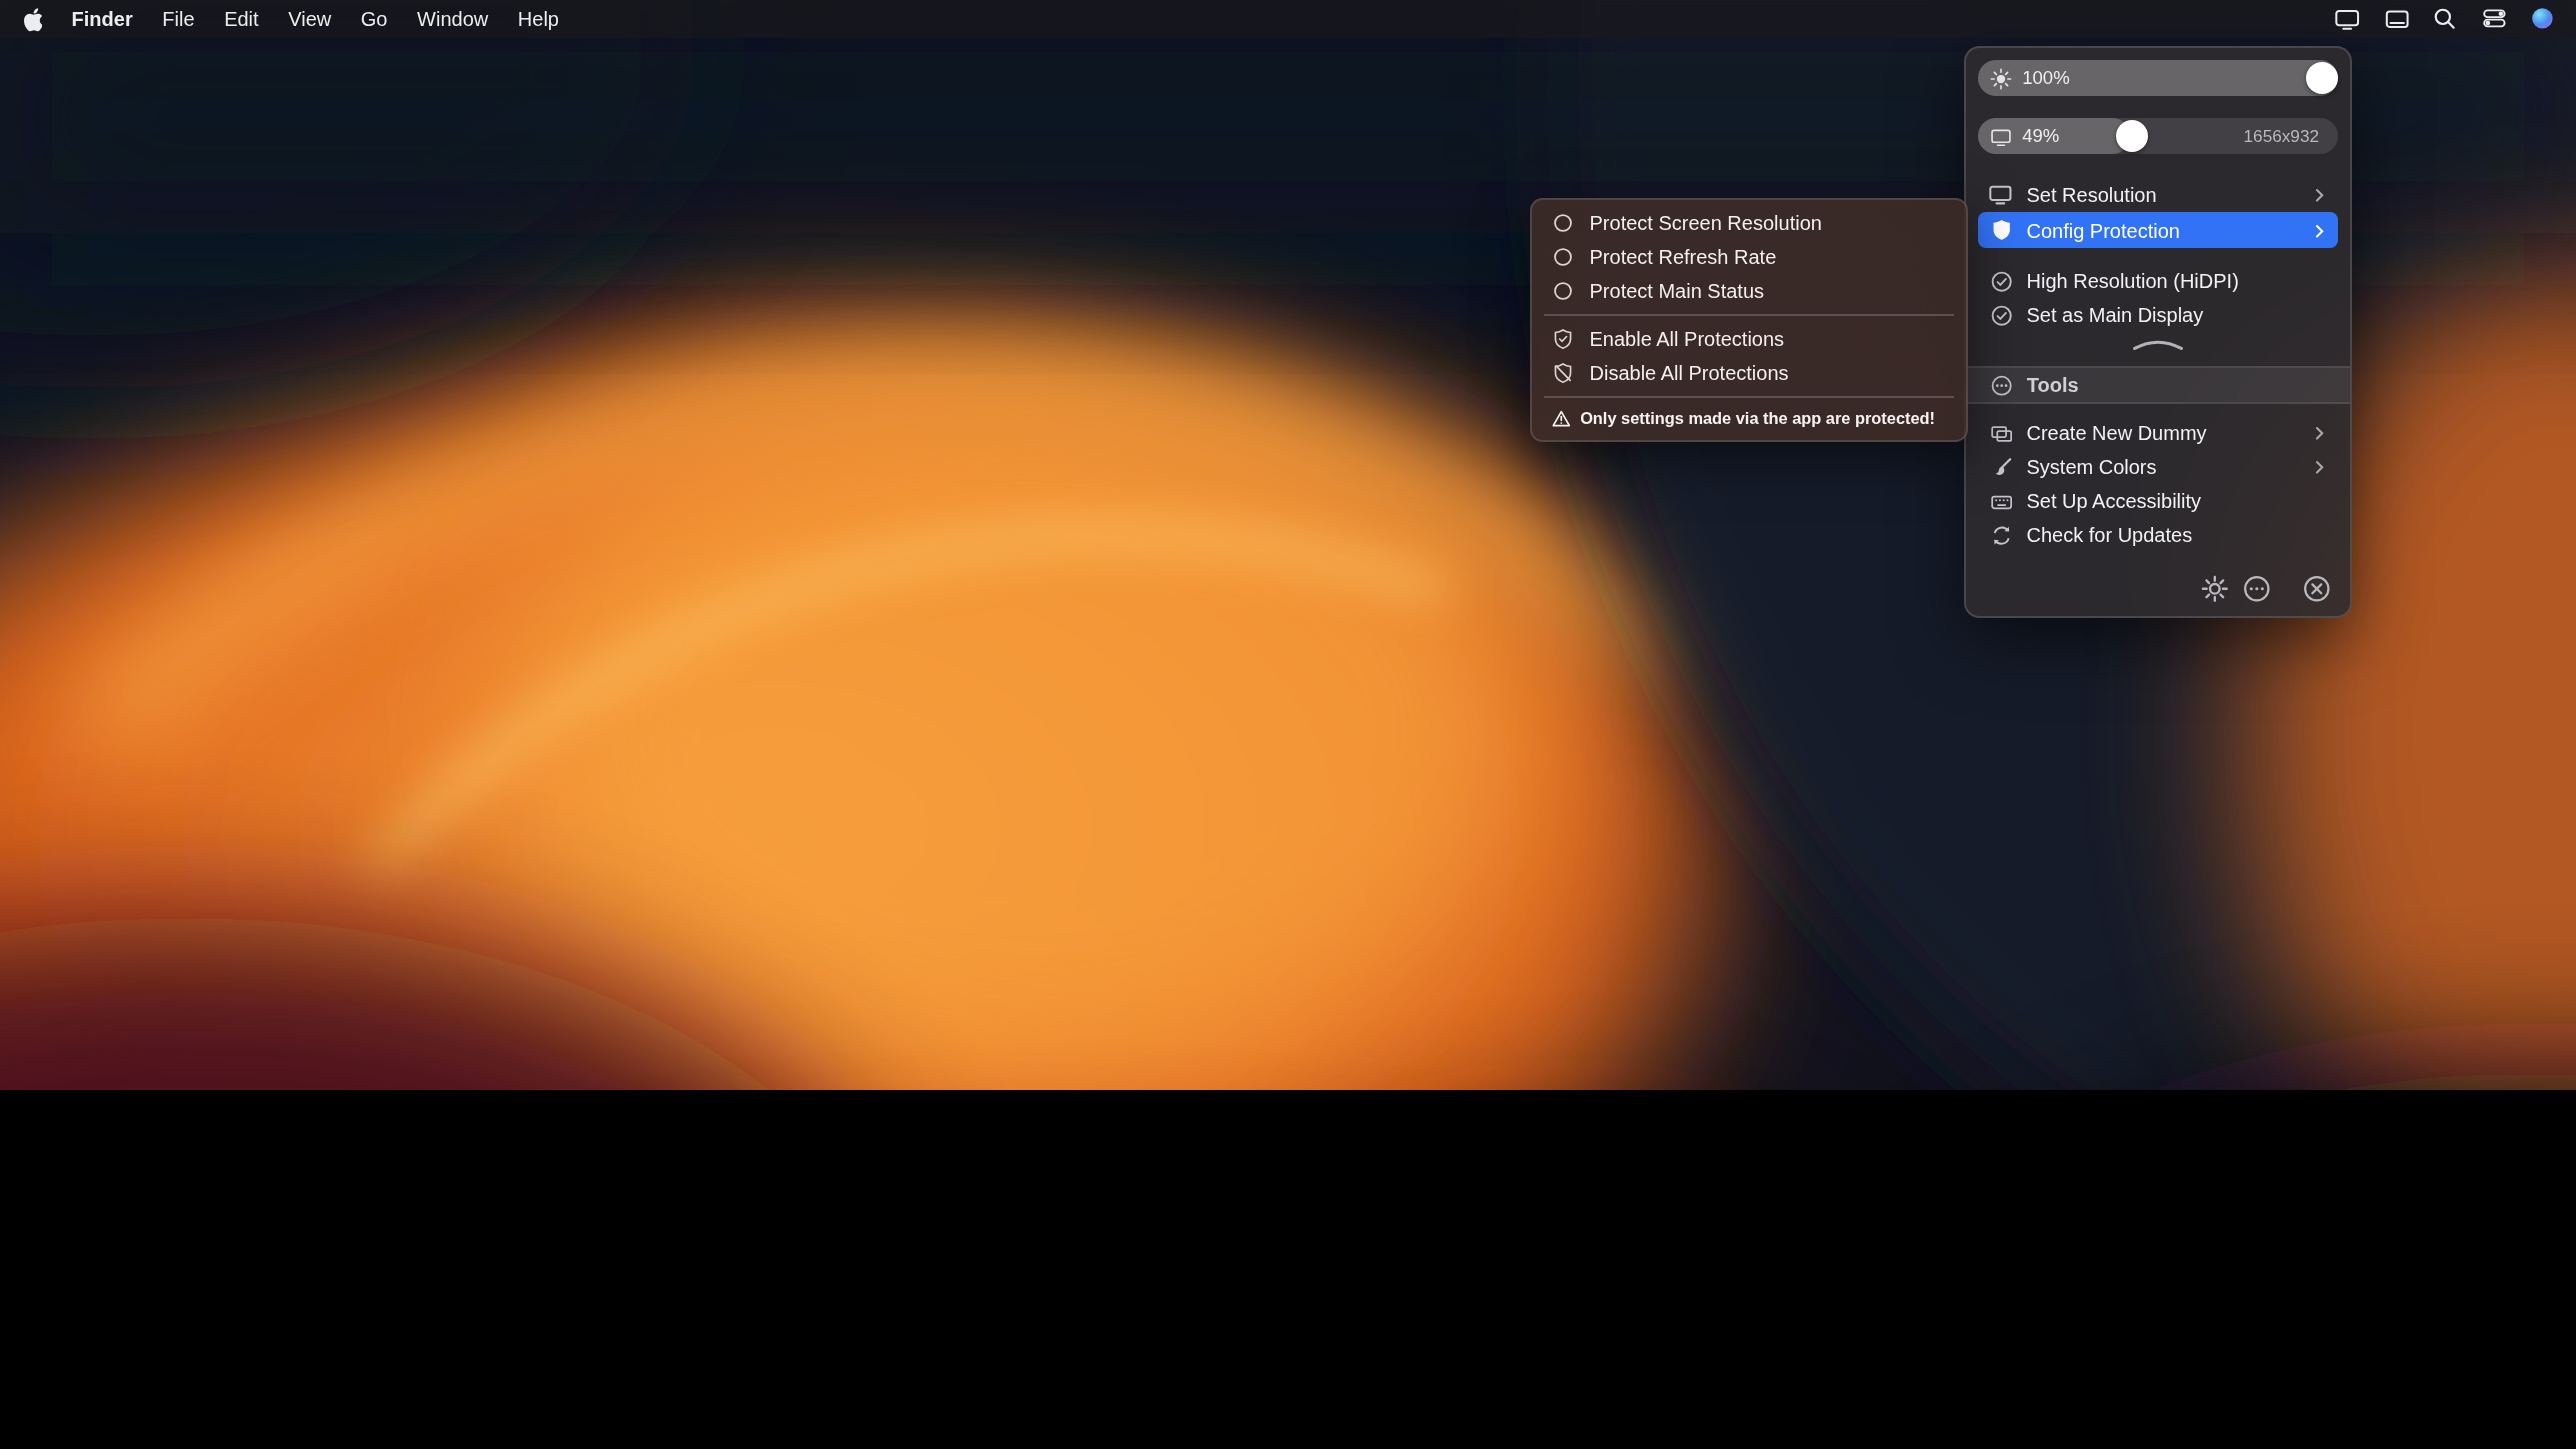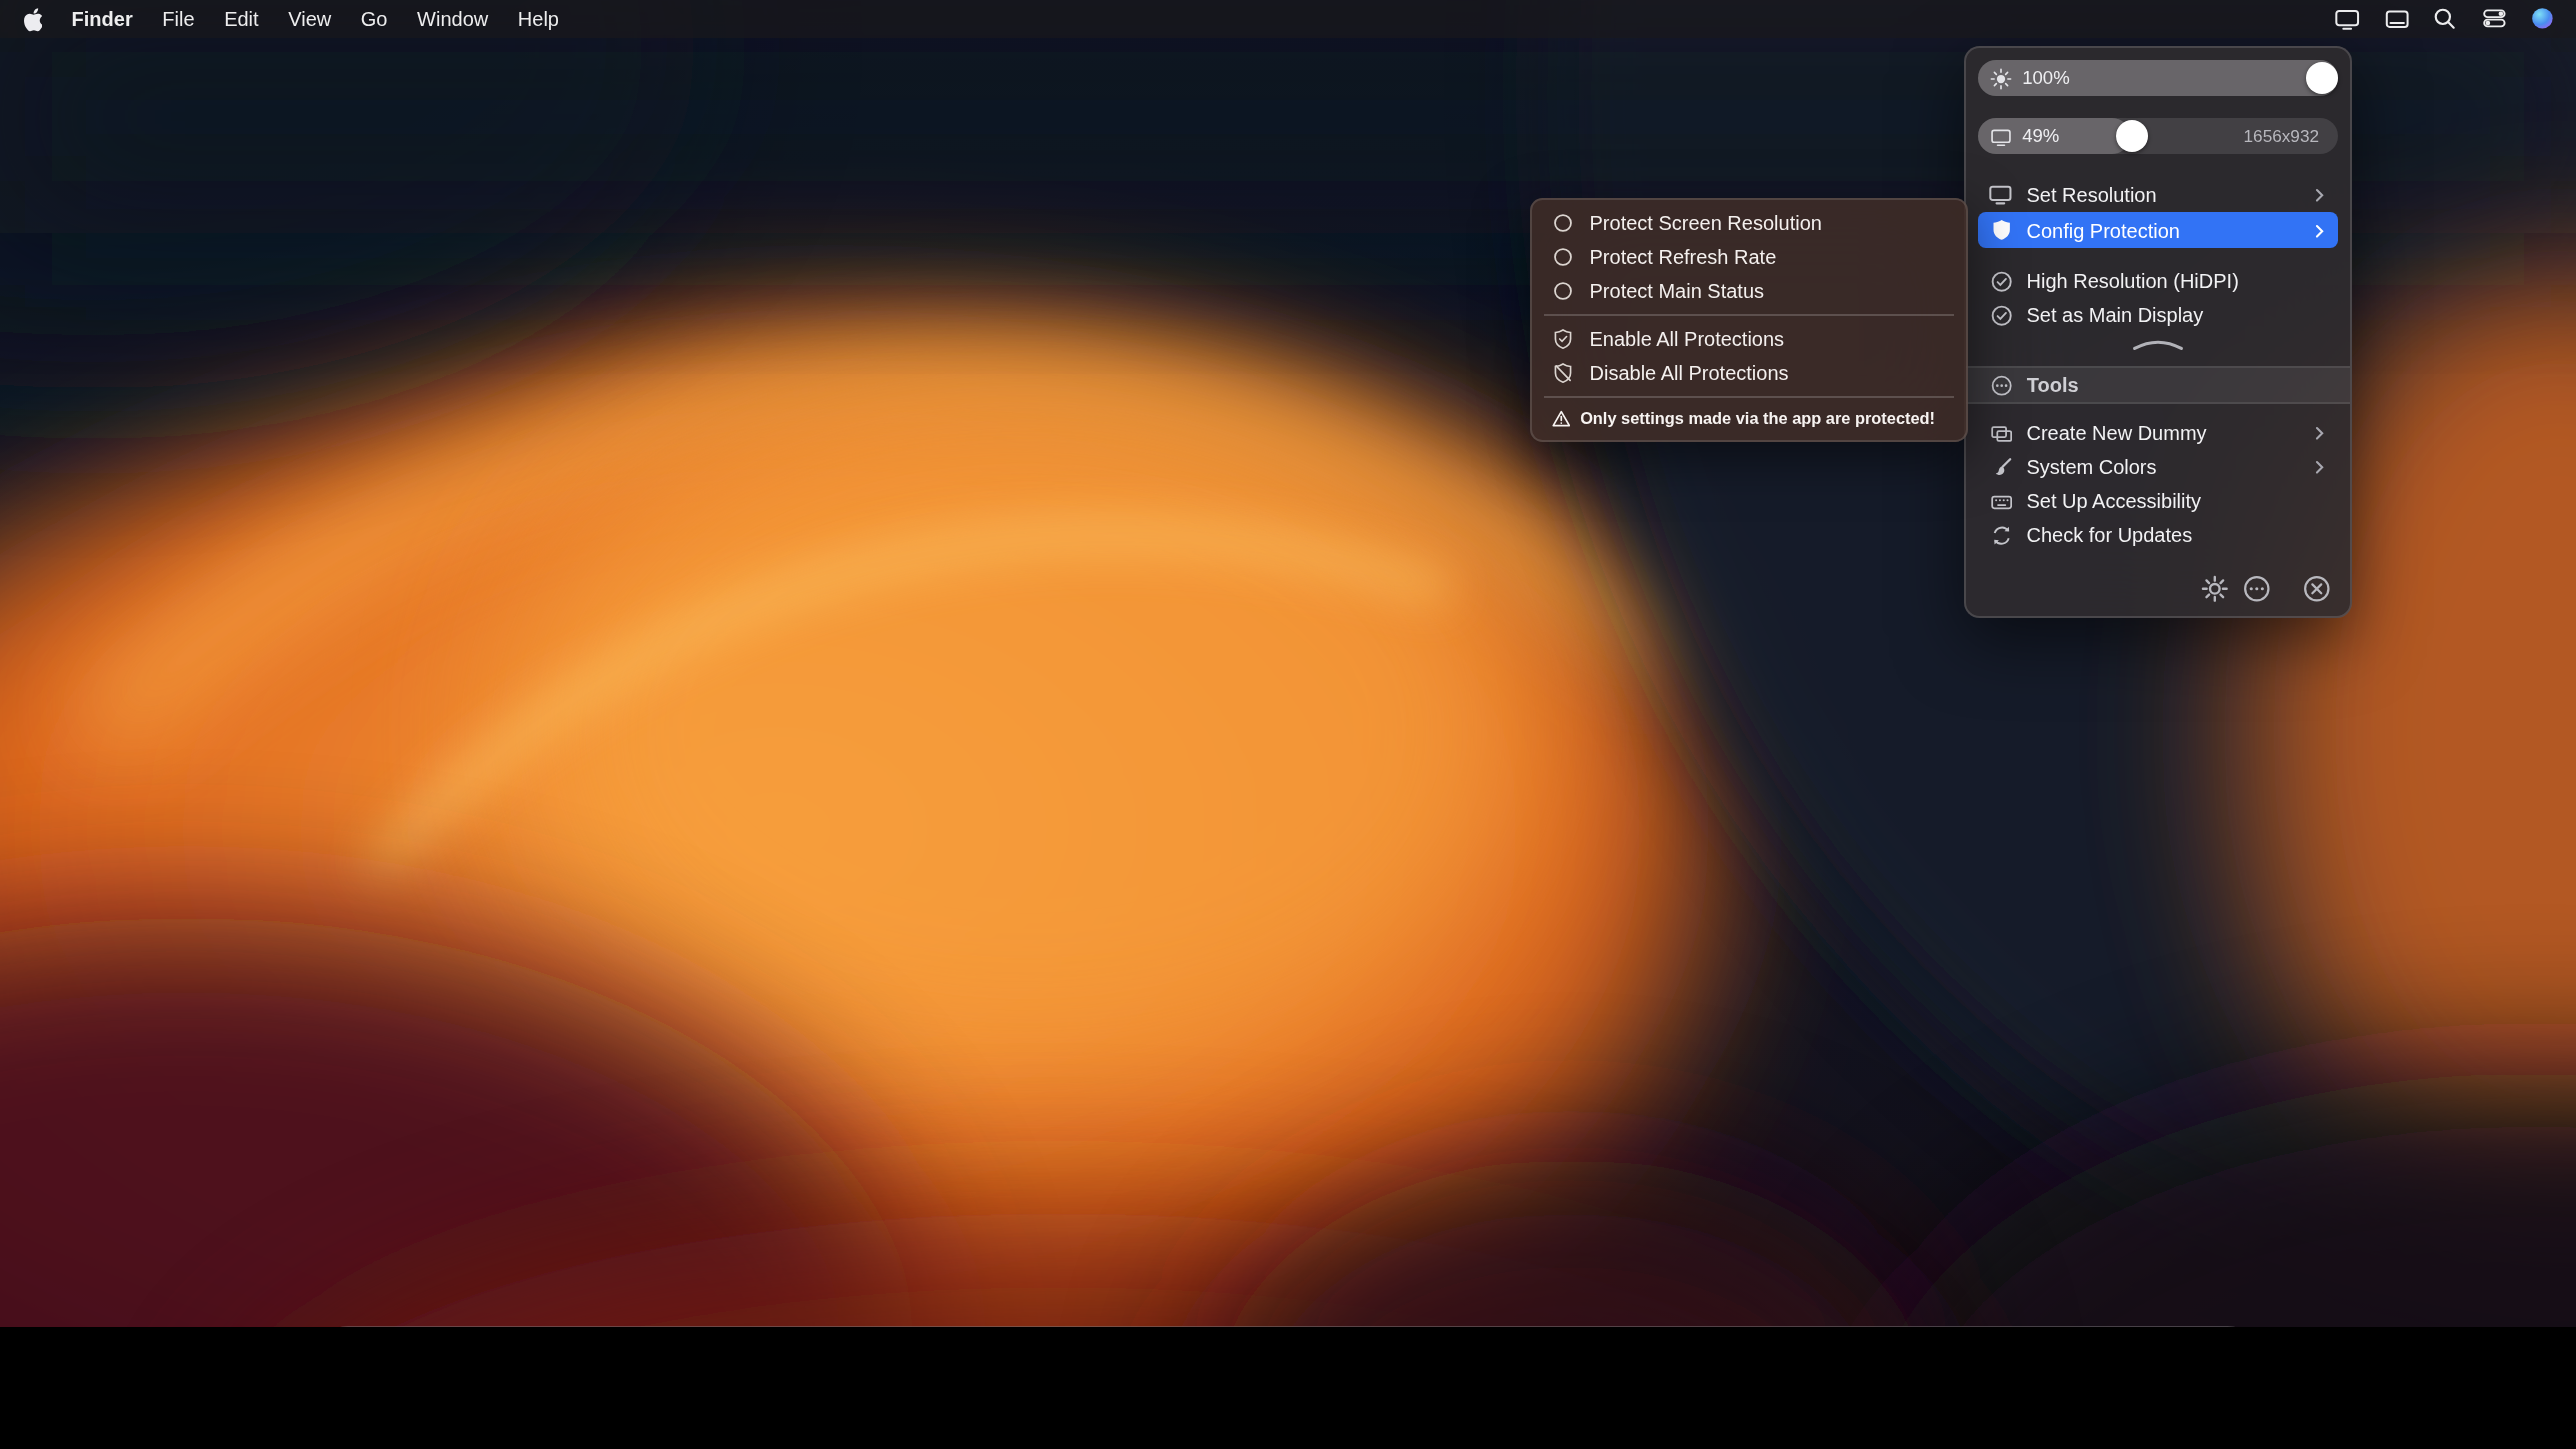--- a/index.html
+++ b/index.html
@@ -1,17 +1,17 @@
 <!DOCTYPE html>
 <html style="font-size:12.4px"><head>
 <meta charset="utf-8">
 <style>
   *{margin:0;padding:0;box-sizing:border-box}
   html,body{background:#000}
-  #viewport{width:2576px;height:1327px;overflow:hidden}
+  #viewport{width:2576px;height:1090px;overflow:hidden}
   #screen{width:1288px;height:725px;transform:scale(2);transform-origin:0 0;position:relative;overflow:hidden;
           font-family:"Liberation Sans",sans-serif;color:#f0f0f2}
   #wallpaper{position:absolute;inset:0;width:100%;height:100%}
 
   
   #menubar{position:absolute;top:0;left:0;right:0;height:19.4px;background:rgba(26,24,28,0.65);
            backdrop-filter:blur(23px);display:flex;align-items:center;font-size:10px;color:#ededee;
            padding:0 11px;z-index:50}
   .mb-left{display:flex;align-items:center;gap:14.8px}
   .mb-apple{display:flex;align-items:center}

